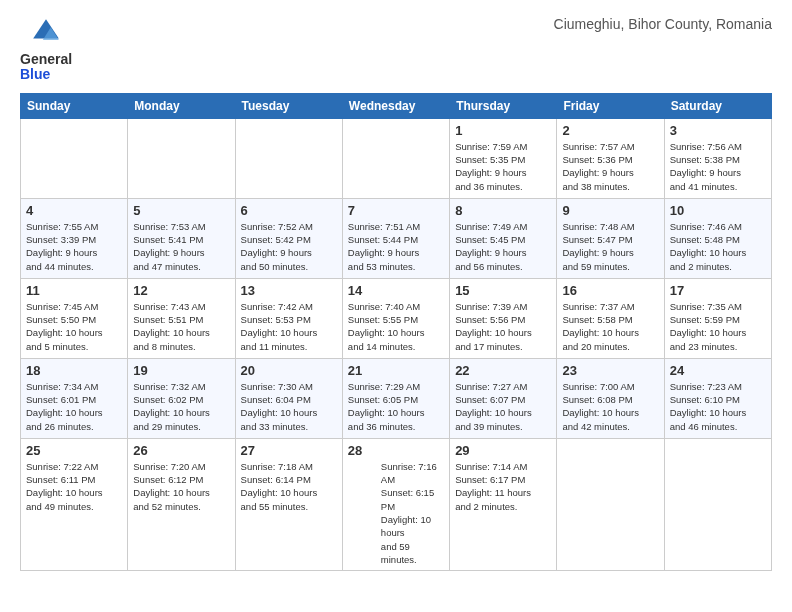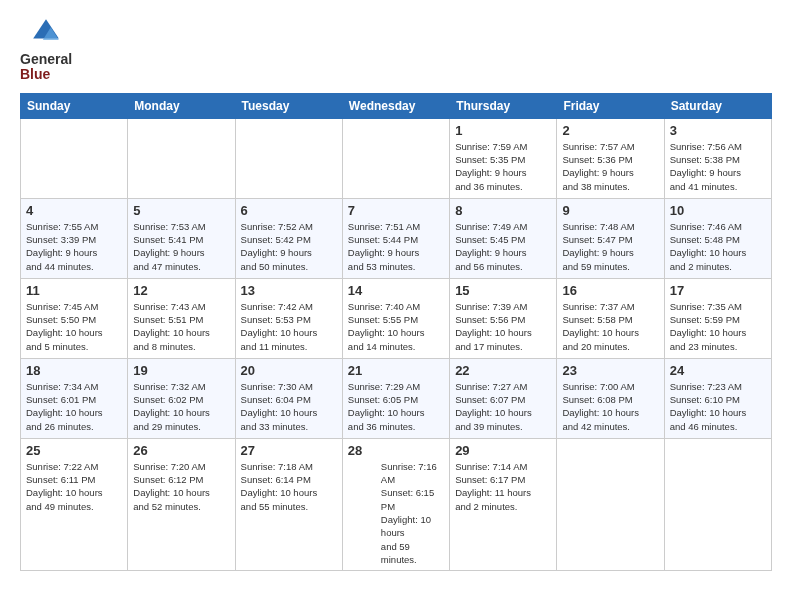--- a/index.html
+++ b/index.html
@@ -28,21 +28,21 @@
       line-height: 1.1;
     }
     .logo-general {
       font-size: 14px;
       font-weight: bold;
       color: #333;
     }
     .logo-blue {
       font-size: 14px;
       font-weight: bold;
-      color: #7f1d1d;
+      color: #1d4ed8;
     }
     .logo-icon {
       width: 32px;
       height: 32px;
     }
     .title-section {
       text-align: right;
     }
     .calendar-title {
       font-size: 36px;
@@ -109,20 +109,21 @@
     <svg class="logo-icon" viewBox="0 0 40 40" xmlns="http://www.w3.org/2000/svg">
       <polygon points="20,4 36,28 4,28" fill="#2a6db5"></polygon>
       <polygon points="26,14 36,30 16,30" fill="#5ba3e0" opacity="0.7"></polygon>
     </svg>
     <div class="logo-text">
       <span class="logo-general">General</span>
       <span class="logo-blue">Blue</span>
     </div>
   </div>
   <div class="title-section">
+    <div class="calendar-subtitle">Ciumeghiu, Bihor County, Romania</div>
   </div>
 </div>
 
 <table class="calendar-table">
   <thead>
     <tr>
     <th>Sunday</th>
         <th>Monday</th>
         <th>Tuesday</th>
         <th>Wednesday</th>

